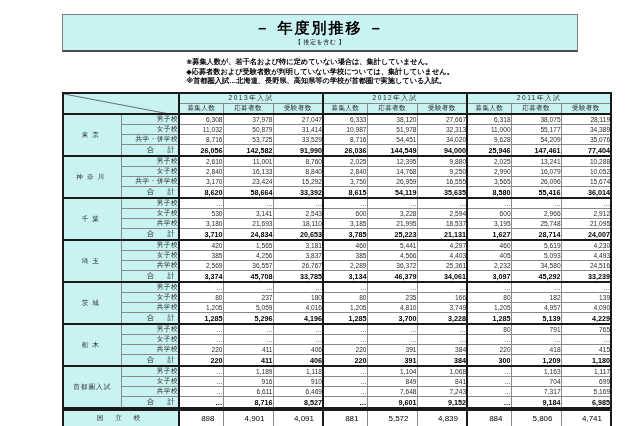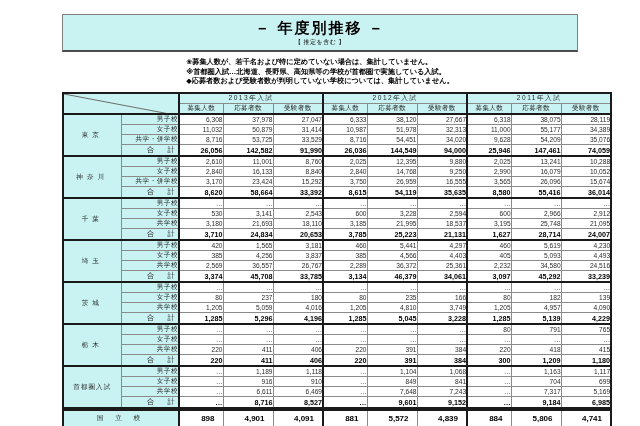--- a/index.html
+++ b/index.html
@@ -146,21 +146,21 @@
     font-size: 6.4px;
     color: #4a4a4a;
     font-family: "Liberation Sans", "DejaVu Sans", sans-serif;
   }
   .num.bold {
     font-weight: bold;
     color: #000;
     font-size: 7.2px;
   }
   .num.big {
-    font-weight: bold;
+    font-weight: normal;
     color: #000;
     font-size: 8px;
     padding-right: 8px;
   }
   .rowlabel-big {
     background: #c9f2f2;
     text-align: center;
     font-size: 11px;
     font-weight: bold;
     color: #000;
@@ -174,22 +174,22 @@
   <div class="sheet">
 
     <div class="title-band">
       <div class="title-main">－ 年度別推移 －</div>
       <div class="title-sub">【 推定を含む 】</div>
     </div>
 
     <div class="notes">
       <div class="notes-inner">
         <div class="note-line">❀募集人数が、若干名および特に定めていない場合は、集計していません。</div>
+        <div class="note-line">◆応募者数および受験者数が判明していない学校については、集計していません。</div>
         <div class="note-line">※首都圏入試…北海道、長野県、高知県等の学校が首都圏で実施している入試。</div>
-        <div class="note-line">◆応募者数および受験者数が判明していない学校については、集計していません。</div>
       </div>
     </div>
 
     <table class="grid">
       <colgroup>
         <col style="width:58px">
         <col style="width:58px">
         <col style="width:44px">
           <col style="width:50px">
           <col style="width:50px">
@@ -266,21 +266,21 @@
           <tr>
             <td class="schooltype total tk-b">合　計</td>
             <td class="num bold tk-b tk-l">26,056</td>
             <td class="num bold tk-b">142,582</td>
             <td class="num bold tk-b">91,990</td>
             <td class="num bold tk-b tk-l">26,036</td>
             <td class="num bold tk-b">144,549</td>
             <td class="num bold tk-b">94,000</td>
             <td class="num bold tk-b tk-l">25,946</td>
             <td class="num bold tk-b">147,461</td>
-            <td class="num bold tk-b tk-r">74,059</td>
+            <td class="num bold tk-b tk-r">77,404</td>
           </tr>
           <tr>
             <td rowspan="4" class="pref tk-l tk-t tk-b">神奈川</td>
             <td class="schooltype tk-t">男子校</td>
             <td class="num tk-t tk-l">2,610</td>
             <td class="num tk-t">11,001</td>
             <td class="num tk-t">8,760</td>
             <td class="num tk-t tk-l">2,025</td>
             <td class="num tk-t">12,395</td>
             <td class="num tk-t">9,880</td>
@@ -458,21 +458,21 @@
             <td class="num tk-l">1,205</td>
             <td class="num">4,957</td>
             <td class="num tk-r">4,090</td>
           </tr>
           <tr>
             <td class="schooltype total tk-b">合　計</td>
             <td class="num bold tk-b tk-l">1,285</td>
             <td class="num bold tk-b">5,296</td>
             <td class="num bold tk-b">4,196</td>
             <td class="num bold tk-b tk-l">1,285</td>
-            <td class="num bold tk-b">5,045</td>
+            <td class="num bold tk-b">3,700</td>
             <td class="num bold tk-b">3,228</td>
             <td class="num bold tk-b tk-l">1,285</td>
             <td class="num bold tk-b">5,139</td>
             <td class="num bold tk-b tk-r">4,229</td>
           </tr>
           <tr>
             <td rowspan="4" class="pref tk-l tk-t tk-b">栃木</td>
             <td class="schooltype tk-t">男子校</td>
             <td class="num tk-t tk-l">…</td>
             <td class="num tk-t">…</td>

